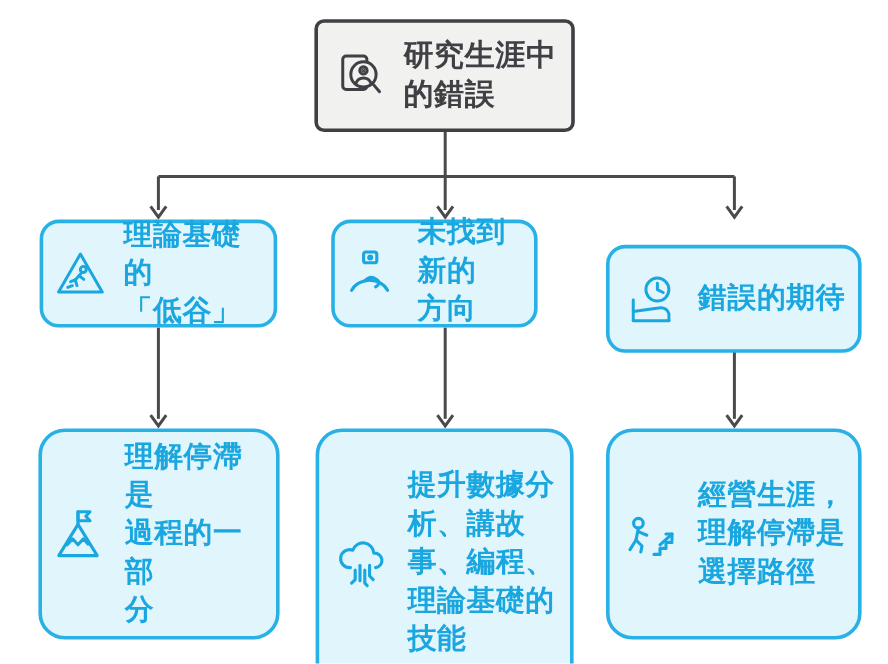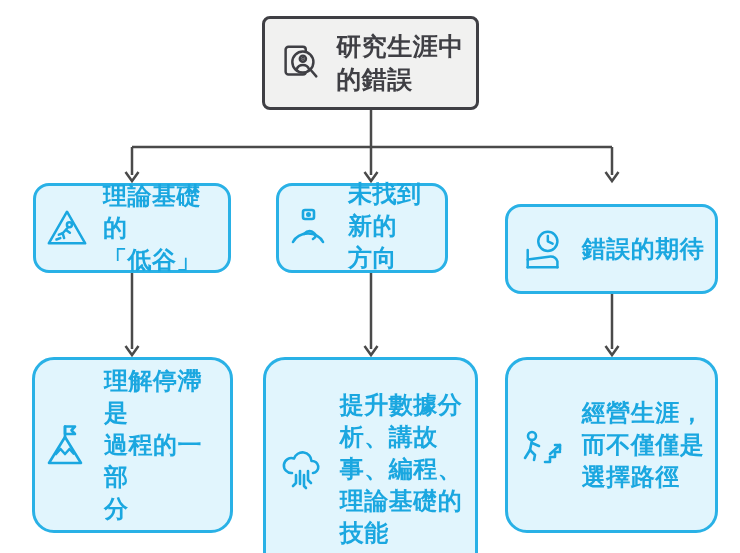--- a/index.html
+++ b/index.html
@@ -184,17 +184,17 @@
         <path d="M13,19 L11,29"></path>
         <path d="M11,29 L6,37"></path>
         <path d="M11,29 L16,34 L15,39"></path>
         <path d="M13,22 l7,3"></path>
         <path d="M26,41 h5 v-5 h5 v-5 h5"></path>
         <path d="M31,33 l10,-9"></path>
         <path d="M41,29 v-5 h-5"></path>
       </svg>
     </span>
     <span class="label">經營生涯，
-而不僅僅是
+理解停滯是
 選擇路徑</span>
   </div>
 
 </div>
 
 </body></html>

